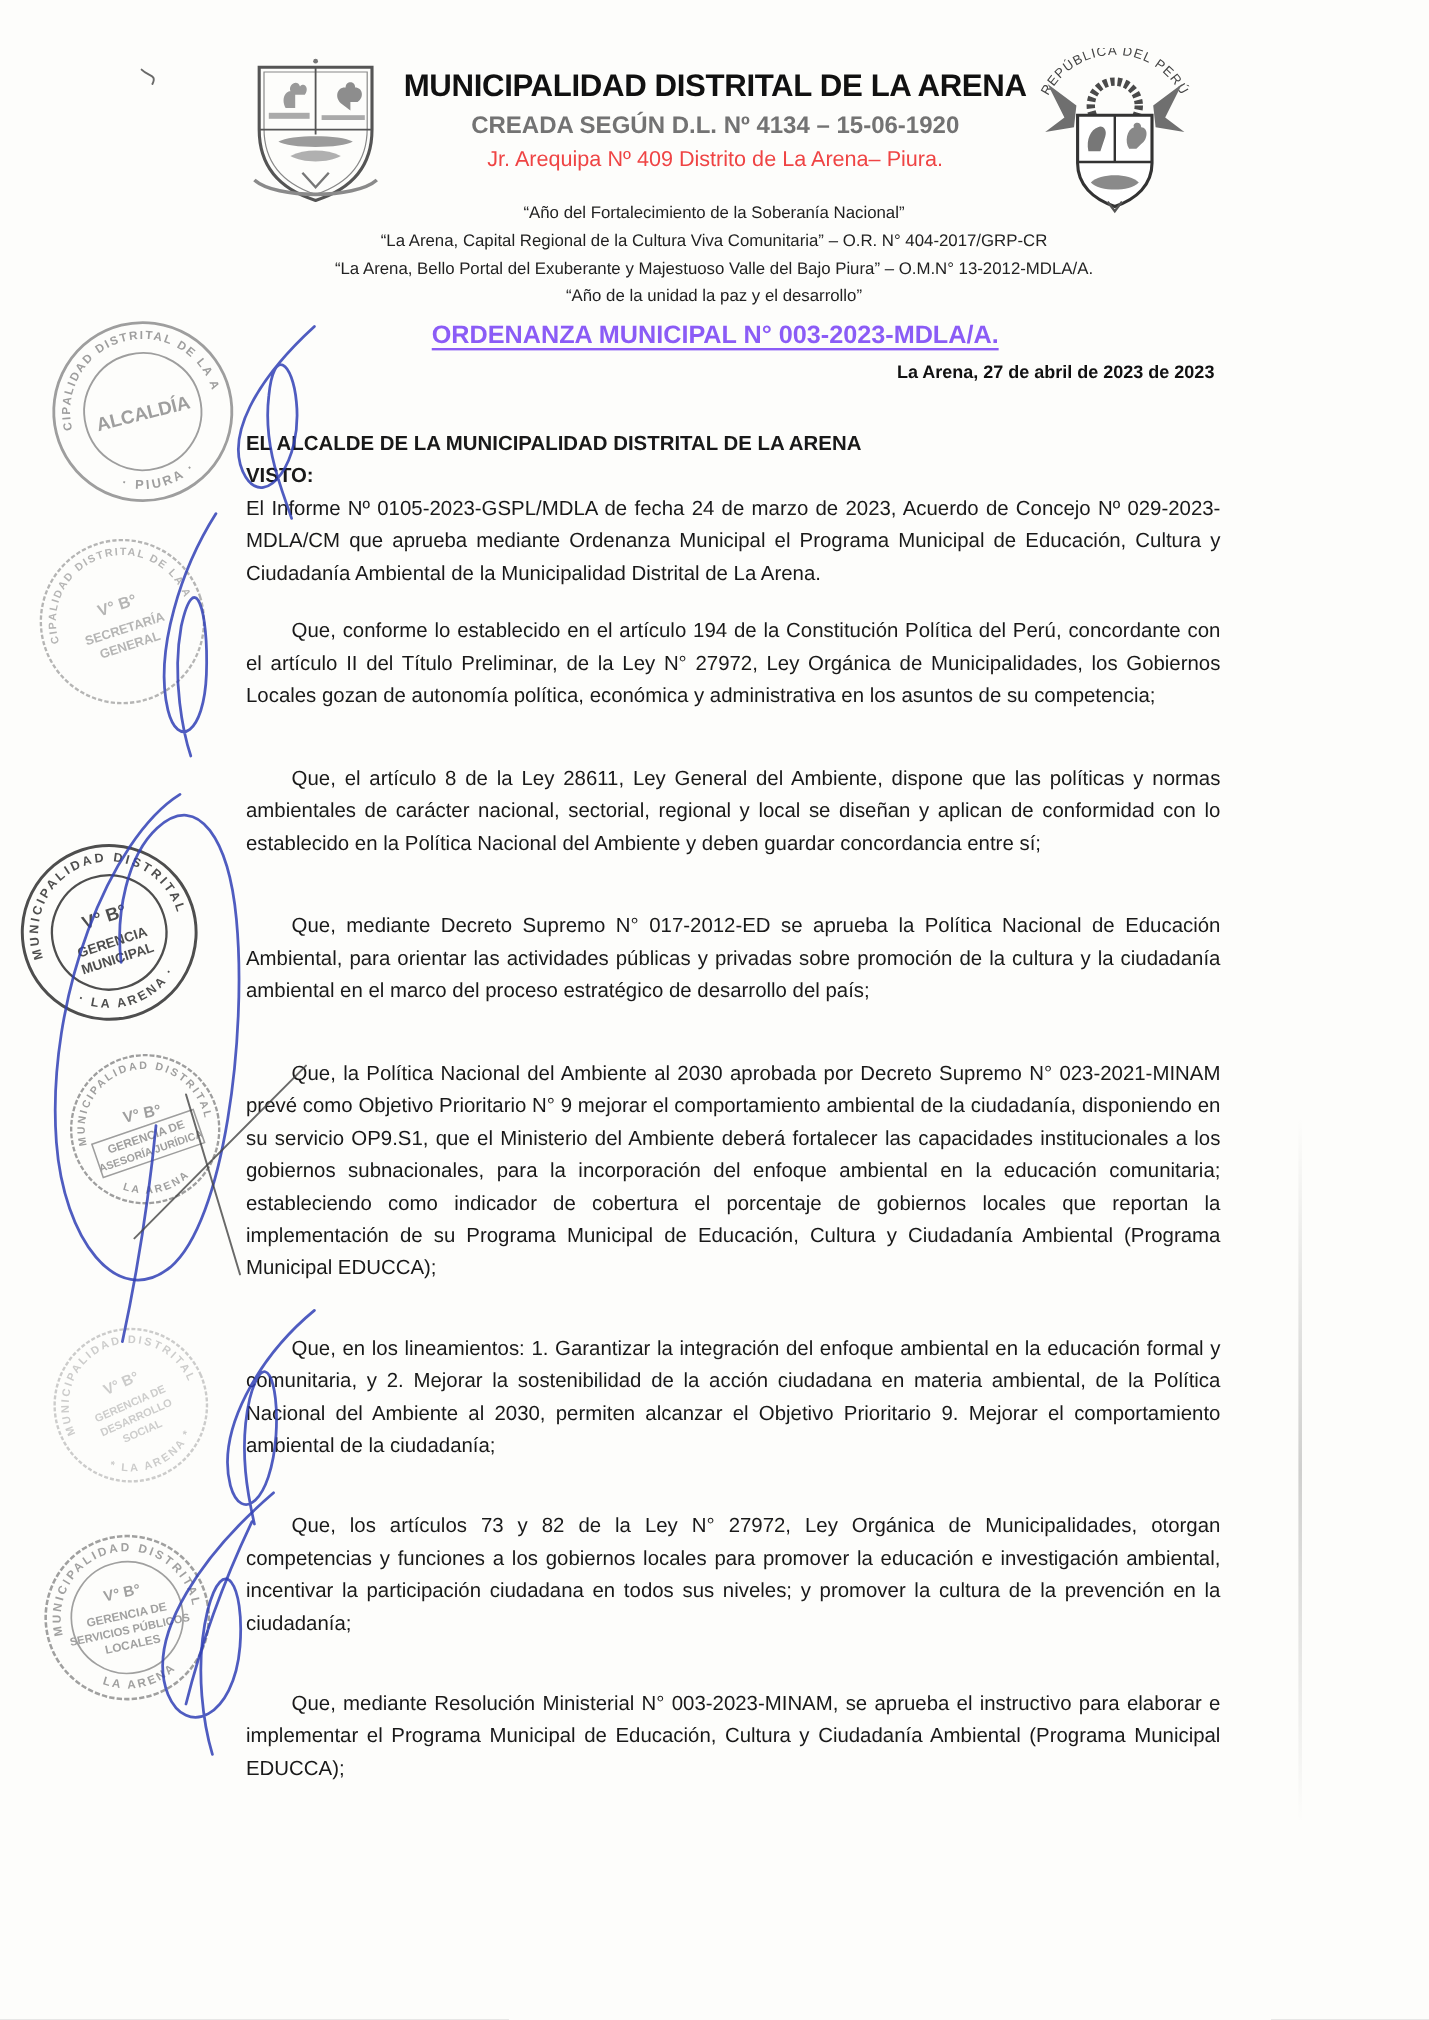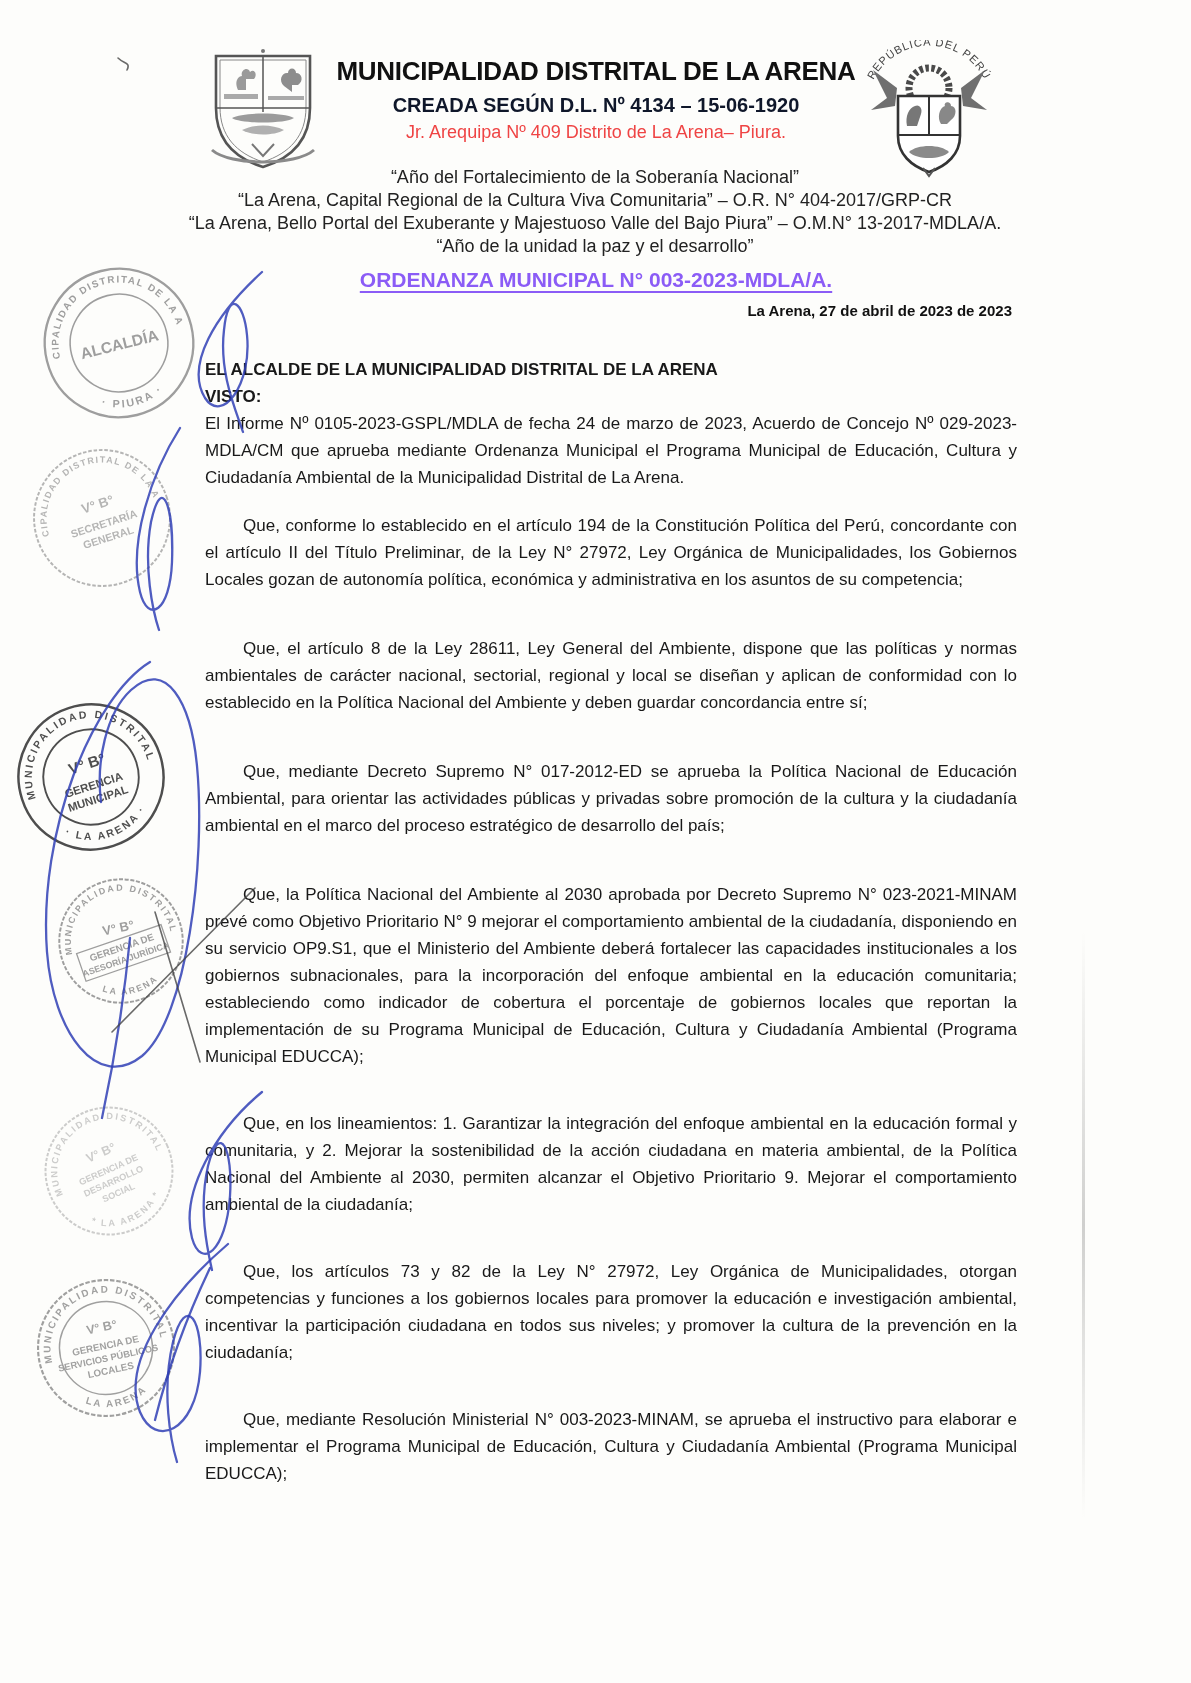--- a/index.html
+++ b/index.html
@@ -7,26 +7,26 @@
   body { font-family:"Liberation Sans", sans-serif; }
   .page {
     position:relative; width:1191px; height:1683px; margin:0 auto;
     background:#fdfdfb; overflow:hidden; color:#1b1b1b;padding-left:36px;
   }
 
   
   .crest-left { position:absolute; left:202px; top:46px; width:122px; height:126px; }
   .header-center { position:absolute; left:318px; top:56px; width:556px; text-align:center; }
   .org-name { font-size:26px; font-weight:bold; letter-spacing:-0.3px; color:#111; }
-  .created-line { font-size:20px; font-weight:bold; margin-top:7px; color:#0f172a; }
+  .created-line { font-size:20px; font-weight:bold; margin-top:7px; color:#737373; }
   .address-line { font-size:18px; margin-top:5px; color:#ef4444; }
   .coat { position:absolute; left:853px; top:40px; width:152px; height:140px; }
 
   .mottos { position:absolute; left:95px; top:166px; width:1000px; text-align:center;
-            font-size:18px; line-height:23px; color:#222; }
+            font-size:14px; line-height:23px; color:#222; }
 
   .headline { position:absolute; left:190px; top:268px; width:812px; text-align:center;
               font-size:21px; font-weight:bold; color:#8b5cf6; }
   .headline span { text-decoration:underline; text-underline-offset:4px; }
   .date-line { position:absolute; left:190px; top:302px; width:822px; text-align:right;
                font-size:15px; font-weight:bold; color:#111; }
 
   
   .content { position:absolute; left:205px; top:356px; width:812px;
              font-size:17px; line-height:27px; text-align:justify; color:#191919; }
@@ -107,21 +107,21 @@
       <path d="M 54 86 C 52 76 56 68 62 66 C 66 64 70 68 68 74 L 64 86 Z" fill="#777"></path>
       <path d="M 88 84 C 84 78 86 68 92 66 C 90 62 98 60 98 66 C 104 66 104 76 98 80 L 94 84 Z" fill="#888"></path>
       <path d="M 56 112 C 64 104 88 104 96 112 C 88 120 64 120 56 112 Z" fill="#8a8a8a"></path>
       <path d="M 70 128 L 76 136 L 82 128" fill="none" stroke="#555" stroke-width="2"></path>
     </svg>
   </div>
 
   <div class="mottos">
     <div>“Año del Fortalecimiento de la Soberanía Nacional”</div>
     <div>“La Arena, Capital Regional de la Cultura Viva Comunitaria” – O.R. N° 404-2017/GRP-CR</div>
-    <div>“La Arena, Bello Portal del Exuberante y Majestuoso Valle del Bajo Piura” – O.M.N° 13-2017-MDLA/A.</div>
+    <div>“La Arena, Bello Portal del Exuberante y Majestuoso Valle del Bajo Piura” – O.M.N° 13-2012-MDLA/A.</div>
     <div>“Año de la unidad la paz y el desarrollo”</div>
   </div>
 
   <div class="headline">
     <span>ORDENANZA MUNICIPAL N° 003-2023-MDLA/A.</span>
   </div>
   <div class="date-line">La Arena, 27 de abril de 2023 de 2023</div>
 
   <div class="content">
     <div class="lbl">EL ALCALDE DE LA MUNICIPALIDAD DISTRITAL DE LA ARENA</div>

